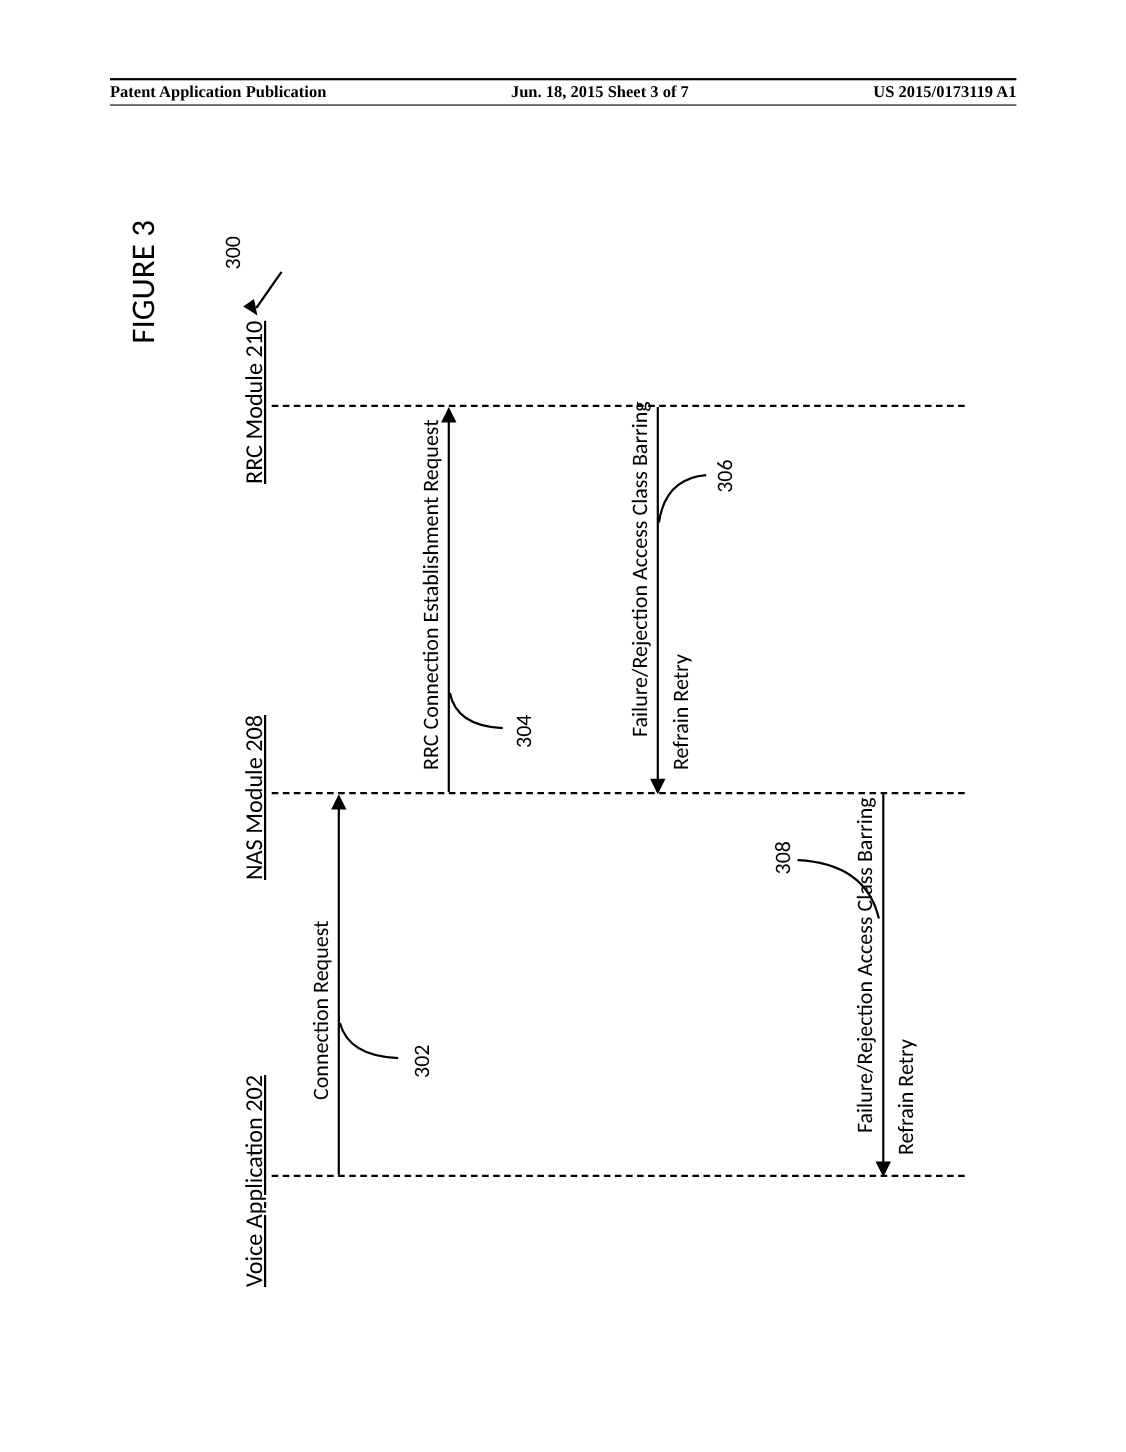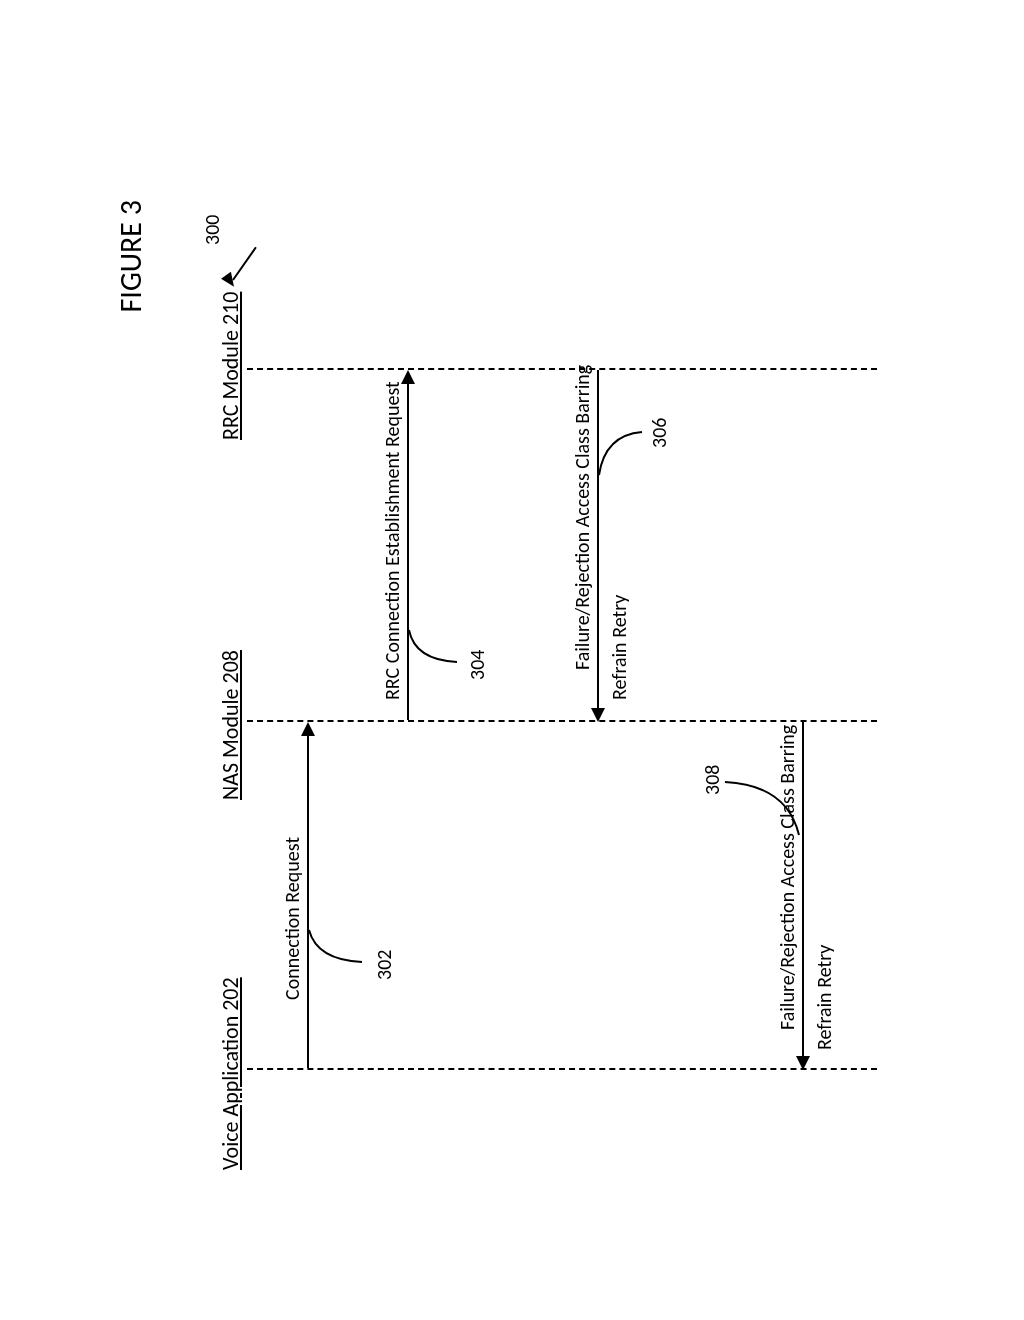--- a/index.html
+++ b/index.html
@@ -99,20 +99,25 @@
   .ref-num {
     position: absolute;
     font-size: 20px;
   }
 </style>
 </head>
 <body>
 
 <div class="page">
 
+  <div class="hdr">
+    <span>Patent Application Publication</span>
+    <span>Jun. 18, 2015  Sheet 3 of 7</span>
+    <span>US 2015/0173119 A1</span>
+  </div>
 
   <div class="fig-outer">
     <div class="fig-inner">
 
       <div class="fig-title">FIGURE 3</div>
 
       <div class="lifeline-label" style="left:30px; top:115px;">Voice Application 202</div>
       <div class="lifeline-label" style="left:400px; top:115px;">NAS Module 208</div>
       <div class="lifeline-label" style="left:760px; top:115px;">RRC Module 210</div>
 

